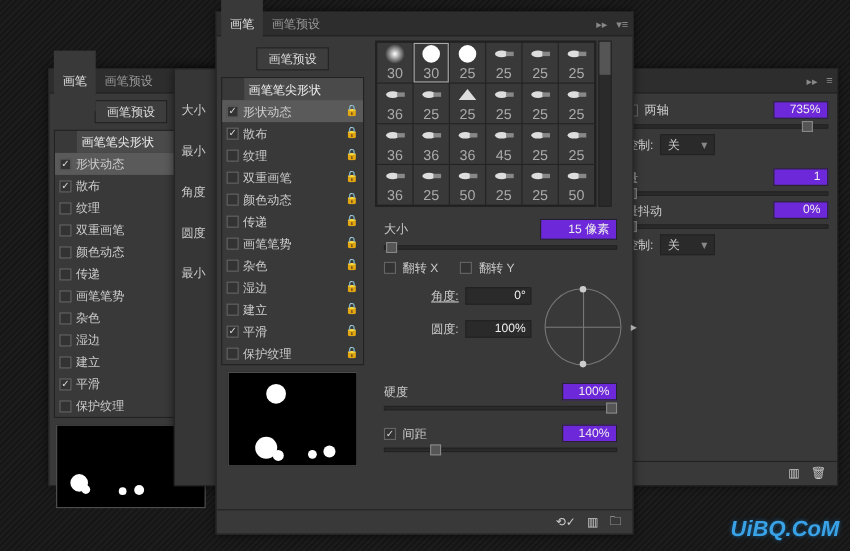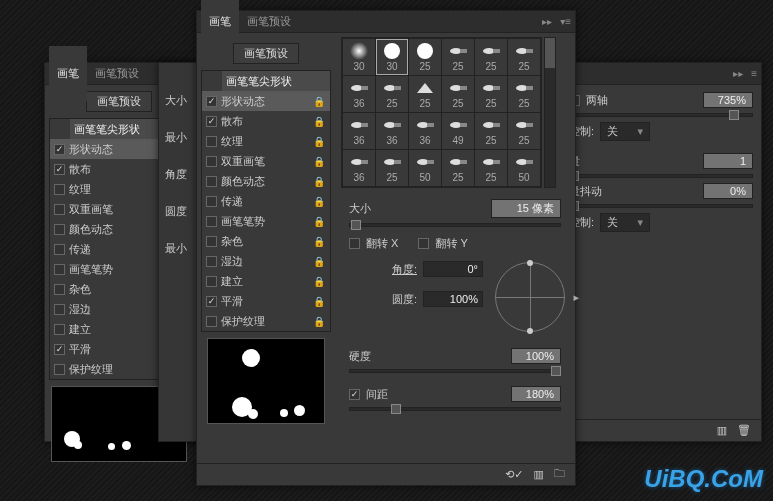--- a/index.html
+++ b/index.html
@@ -17,38 +17,38 @@
 .li{display:flex;align-items:center;height:20px;padding:0 4px;gap:4px;}
 .li.sel{background:#5a5a5a;color:#fff;}
 .li.hdr{background:#4a4a4a;color:#eee;margin-left:20px;}
 .chk{width:11px;height:11px;border:1px solid #666;background:#333;display:inline-flex;align-items:center;justify-content:center;font-size:9px;color:#ddd;}
 .chk.on::after{content:"✓";}
 .lock{margin-left:auto;color:#888;font-size:10px;}
 .preview{background:#000;border:1px solid #555;margin:6px;position:relative;height:76px;}
 .dot{position:absolute;background:#fff;border-radius:50%;}
 .ctrl-row{display:flex;align-items:center;padding:3px 8px;gap:6px;}
 .label{color:#ccc;}
-.val{background:#737373;border:1px solid #222;padding:1px 6px;min-width:50px;text-align:right;color:#eee;}
+.val{background:#6d28d9;border:1px solid #222;padding:1px 6px;min-width:50px;text-align:right;color:#eee;}
 .input{background:#2a2a2a;border:1px solid #222;padding:1px 4px;color:#eee;width:60px;text-align:right;}
 .select{background:#2a2a2a;border:1px solid #222;padding:1px 6px;color:#eee;width:50px;display:flex;justify-content:space-between;align-items:center;}
 .select::after{content:"▾";color:#888;margin-left:4px;}
 .slider{height:4px;background:#2a2a2a;border:1px solid #222;position:relative;margin:2px 8px;}
 .slider .thumb{position:absolute;top:-4px;width:10px;height:10px;background:#555;border:1px solid #888;transform:translateX(-50%);}
 .grid{display:grid;grid-template-columns:repeat(6,32px);gap:1px;background:#222;border:1px solid #222;padding:1px;}
 .cell{background:#393939;display:flex;flex-direction:column;align-items:center;justify-content:center;height:36px;gap:1px;}
 .cell .sw{width:20px;height:18px;display:flex;align-items:center;justify-content:center;}
-.cell .lb{font-size:10px;color:#aaa;}
+.cell .lb{font-size:13px;color:#aaa;}
 .cell.sel{outline:1px solid #aaa;outline-offset:-1px;}
 .angwheel{width:70px;height:70px;border:1px solid #777;border-radius:50%;position:relative;margin:4px;}
 .angwheel::before,.angwheel::after{content:"";position:absolute;background:#777;}
 .angwheel::before{left:50%;top:0;bottom:0;width:1px;}
 .angwheel::after{top:50%;left:0;right:0;height:1px;}
 .angarrow{position:absolute;right:-10px;top:50%;transform:translateY(-50%);color:#aaa;}
 .footer{position:absolute;bottom:0;left:0;right:0;height:22px;border-top:1px solid #222;display:flex;align-items:center;justify-content:flex-end;gap:10px;padding:0 10px;color:#888;}
-.logo{position:absolute;bottom:8px;right:10px;font-size:24px;font-weight:bold;font-style:italic;color:#3aa3e8;text-shadow:0 0 4px #1a5a8a;}
+.logo{position:absolute;bottom:8px;right:10px;font-size:20px;font-weight:bold;font-style:italic;color:#3aa3e8;text-shadow:0 0 4px #1a5a8a;}
 .sb{width:12px;background:#2a2a2a;border:1px solid #222;}
 .sbthumb{background:#555;width:100%;height:30px;}
 svg{display:block;}
 </style>
 </head>
 <body>
 <div class="diag"></div>
 
 <div class="panel" style="left:44px;top:62px;width:150px;height:380px;">
  <div class="tabrow">
@@ -412,21 +412,21 @@
               </div>
               <div class="lb">36</div>
             </div>
             <div class="cell">
               <div class="sw">
                 <svg width="20" height="18">
                   <ellipse cx="8" cy="9" rx="6" ry="3" fill="#ddd"></ellipse>
                   <rect x="12" y="7" width="7" height="4" fill="#888"></rect>
                 </svg>
               </div>
-              <div class="lb">49</div>
+              <div class="lb">45</div>
             </div>
             <div class="cell">
               <div class="sw">
                 <svg width="20" height="18">
                   <ellipse cx="8" cy="9" rx="6" ry="3" fill="#ddd"></ellipse>
                   <rect x="12" y="7" width="7" height="4" fill="#888"></rect>
                 </svg>
               </div>
               <div class="lb">25</div>
             </div>
@@ -537,21 +537,21 @@
     <div style="flex:1"></div>
     <span class="val">100%</span>
    </div>
    <div class="slider">
           <div class="thumb" style="left:98%"></div>
         </div>
    <div class="ctrl-row" style="margin-top:10px;">
     <span class="chk on"></span>
     <span class="label">间距</span>
     <div style="flex:1"></div>
-    <span class="val">180%</span>
+    <span class="val">140%</span>
    </div>
    <div class="slider">
           <div class="thumb" style="left:22%"></div>
         </div>
   </div>
  </div>
  <div class="footer">
   <span>⟲✓</span>
   <span>▥</span>
   <span>🗀</span>

